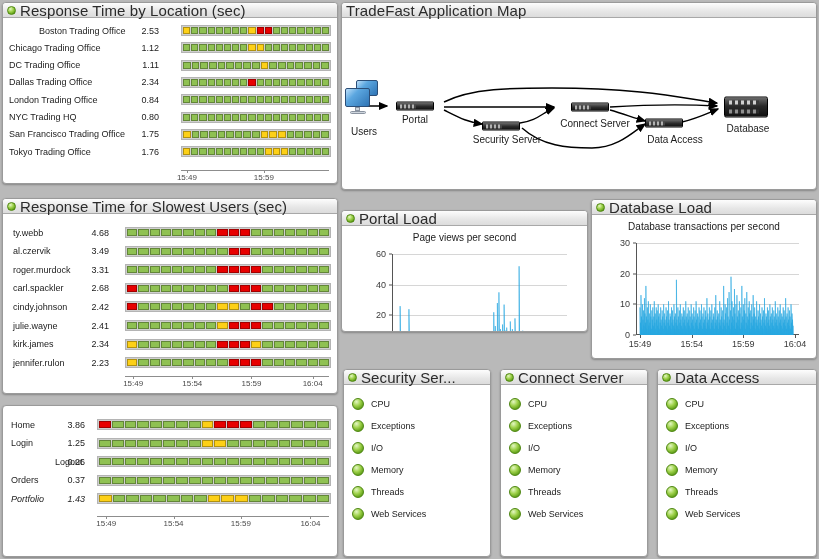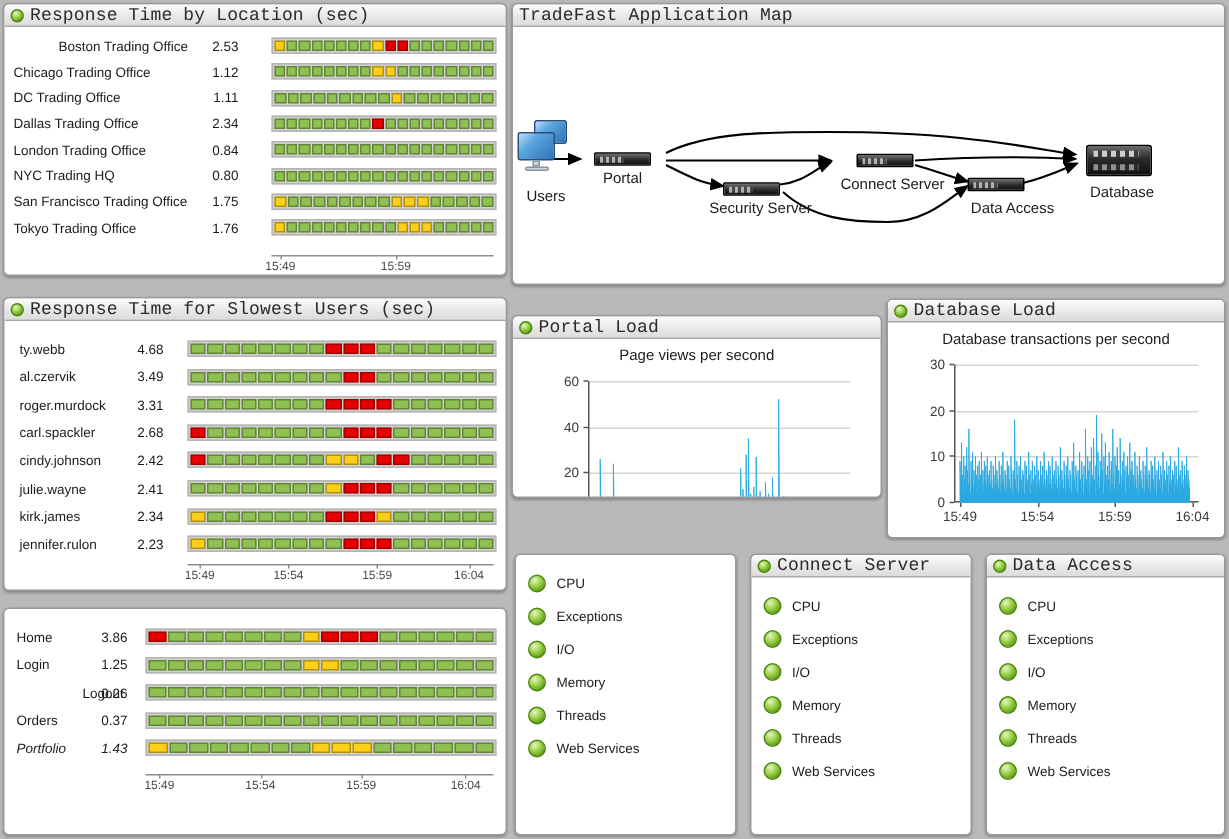--- a/index.html
+++ b/index.html
@@ -25,25 +25,24 @@
     height: 15px;
     background: linear-gradient(#fdfdfd, #e6e6e6 60%, #dcdcdc);
     border-bottom: 1px solid #a8a8a8;
     display: flex;
     align-items: center;
     padding: 0 4px;
     gap: 4px;
     white-space: nowrap;
   }
   .panel-title {
-    font-size: 12px;
+    font-size: 15px;
     color: #2b2b2b;
     letter-spacing: .1px;
     line-height: 1;
-    font-family: Liberation Mono, monospace;
   }
   .panel-body { position: relative; width: 100%; height: calc(100% - 15px); }
 
   
   .led {
     width: 9px; height: 9px; border-radius: 50%;
     background:
       radial-gradient(circle at 35% 28%, #e4f7c4 0%, #9ed14a 42%, #5f9e18 78%, #3f7a0c 100%);
     border: 1px solid #4e8711;
     flex: 0 0 auto;
@@ -740,20 +739,24 @@
           <div class="xtick" style="left: 159px;"></div>
           <div class="xlab" style="left: 159px;">16:04</div>
           <svg width="163" height="92" style="position: absolute; left: 0px; top: 0px;">
             <path d="M4,92 L4.00,92 L4.00,64.40 L4.49,92 L4.49,79.73 L4.98,92 L4.98,52.13 L5.48,92 L5.48,73.60 L5.97,92 L5.97,85.87 L6.46,92 L6.46,61.33 L6.95,92 L6.95,76.67 L7.44,92 L7.44,67.47 L7.94,92 L7.94,82.80 L8.43,92 L8.43,55.20 L8.92,92 L8.92,70.53 L9.41,92 L9.41,79.73 L9.90,92 L9.90,42.93 L10.40,92 L10.40,73.60 L10.89,92 L10.89,85.87 L11.38,92 L11.38,64.40 L11.87,92 L11.87,76.67 L12.36,92 L12.36,58.27 L12.86,92 L12.86,82.80 L13.35,92 L13.35,70.53 L13.84,92 L13.84,79.73 L14.33,92 L14.33,61.33 L14.82,92 L14.82,73.60 L15.32,92 L15.32,85.87 L15.81,92 L15.81,67.47 L16.30,92 L16.30,76.67 L16.79,92 L16.79,64.40 L17.28,92 L17.28,82.80 L17.77,92 L17.77,73.60 L18.27,92 L18.27,58.27 L18.76,92 L18.76,79.73 L19.25,92 L19.25,70.53 L19.74,92 L19.74,85.87 L20.23,92 L20.23,64.40 L20.73,92 L20.73,76.67 L21.22,92 L21.22,67.47 L21.71,92 L21.71,82.80 L22.20,92 L22.20,61.33 L22.69,92 L22.69,73.60 L23.19,92 L23.19,85.87 L23.68,92 L23.68,70.53 L24.17,92 L24.17,79.73 L24.66,92 L24.66,64.40 L25.15,92 L25.15,76.67 L25.65,92 L25.65,82.80 L26.14,92 L26.14,67.47 L26.63,92 L26.63,73.60 L27.12,92 L27.12,85.87 L27.61,92 L27.61,61.33 L28.11,92 L28.11,79.73 L28.60,92 L28.60,70.53 L29.09,92 L29.09,76.67 L29.58,92 L29.58,82.80 L30.07,92 L30.07,64.40 L30.57,92 L30.57,73.60 L31.06,92 L31.06,85.87 L31.55,92 L31.55,67.47 L32.04,92 L32.04,79.73 L32.53,92 L32.53,58.27 L33.03,92 L33.03,76.67 L33.52,92 L33.52,82.80 L34.01,92 L34.01,70.53 L34.50,92 L34.50,73.60 L34.99,92 L34.99,85.87 L35.49,92 L35.49,64.40 L35.98,92 L35.98,79.73 L36.47,92 L36.47,67.47 L36.96,92 L36.96,76.67 L37.45,92 L37.45,82.80 L37.95,92 L37.95,61.33 L38.44,92 L38.44,73.60 L38.93,92 L38.93,85.87 L39.42,92 L39.42,70.53 L39.91,92 L39.91,79.73 L40.41,92 L40.41,36.80 L40.90,92 L40.90,76.67 L41.39,92 L41.39,82.80 L41.88,92 L41.88,64.40 L42.37,92 L42.37,73.60 L42.86,92 L42.86,85.87 L43.36,92 L43.36,67.47 L43.85,92 L43.85,79.73 L44.34,92 L44.34,61.33 L44.83,92 L44.83,76.67 L45.32,92 L45.32,82.80 L45.82,92 L45.82,70.53 L46.31,92 L46.31,73.60 L46.80,92 L46.80,85.87 L47.29,92 L47.29,64.40 L47.78,92 L47.78,79.73 L48.28,92 L48.28,67.47 L48.77,92 L48.77,76.67 L49.26,92 L49.26,82.80 L49.75,92 L49.75,58.27 L50.24,92 L50.24,73.60 L50.74,92 L50.74,85.87 L51.23,92 L51.23,70.53 L51.72,92 L51.72,79.73 L52.21,92 L52.21,64.40 L52.70,92 L52.70,76.67 L53.20,92 L53.20,82.80 L53.69,92 L53.69,67.47 L54.18,92 L54.18,73.60 L54.67,92 L54.67,85.87 L55.16,92 L55.16,61.33 L55.66,92 L55.66,79.73 L56.15,92 L56.15,70.53 L56.64,92 L56.64,76.67 L57.13,92 L57.13,82.80 L57.62,92 L57.62,64.40 L58.12,92 L58.12,73.60 L58.61,92 L58.61,85.87 L59.10,92 L59.10,67.47 L59.59,92 L59.59,79.73 L60.08,92 L60.08,58.27 L60.58,92 L60.58,76.67 L61.07,92 L61.07,82.80 L61.56,92 L61.56,70.53 L62.05,92 L62.05,73.60 L62.54,92 L62.54,85.87 L63.04,92 L63.04,64.40 L63.53,92 L63.53,79.73 L64.02,92 L64.02,67.47 L64.51,92 L64.51,76.67 L65.00,92 L65.00,82.80 L65.50,92 L65.50,61.33 L65.99,92 L65.99,73.60 L66.48,92 L66.48,85.87 L66.97,92 L66.97,70.53 L67.46,92 L67.46,79.73 L67.95,92 L67.95,64.40 L68.45,92 L68.45,76.67 L68.94,92 L68.94,82.80 L69.43,92 L69.43,67.47 L69.92,92 L69.92,73.60 L70.41,92 L70.41,85.87 L70.91,92 L70.91,55.20 L71.40,92 L71.40,79.73 L71.89,92 L71.89,70.53 L72.38,92 L72.38,76.67 L72.87,92 L72.87,82.80 L73.37,92 L73.37,64.40 L73.86,92 L73.86,73.60 L74.35,92 L74.35,85.87 L74.84,92 L74.84,67.47 L75.33,92 L75.33,79.73 L75.83,92 L75.83,61.33 L76.32,92 L76.32,76.67 L76.81,92 L76.81,82.80 L77.30,92 L77.30,70.53 L77.79,92 L77.79,73.60 L78.29,92 L78.29,85.87 L78.78,92 L78.78,64.40 L79.27,92 L79.27,79.73 L79.76,92 L79.76,52.13 L80.25,92 L80.25,76.67 L80.75,92 L80.75,82.80 L81.24,92 L81.24,67.47 L81.73,92 L81.73,73.60 L82.22,92 L82.22,85.87 L82.71,92 L82.71,70.53 L83.21,92 L83.21,79.73 L83.70,92 L83.70,58.27 L84.19,92 L84.19,76.67 L84.68,92 L84.68,82.80 L85.17,92 L85.17,64.40 L85.67,92 L85.67,73.60 L86.16,92 L86.16,85.87 L86.65,92 L86.65,67.47 L87.14,92 L87.14,79.73 L87.63,92 L87.63,42.93 L88.13,92 L88.13,76.67 L88.62,92 L88.62,82.80 L89.11,92 L89.11,61.33 L89.60,92 L89.60,70.53 L90.09,92 L90.09,85.87 L90.59,92 L90.59,64.40 L91.08,92 L91.08,79.73 L91.57,92 L91.57,55.20 L92.06,92 L92.06,73.60 L92.55,92 L92.55,82.80 L93.05,92 L93.05,49.07 L93.54,92 L93.54,76.67 L94.03,92 L94.03,85.87 L94.52,92 L94.52,67.47 L95.01,92 L95.01,33.73 L95.50,92 L95.50,79.73 L96.00,92 L96.00,58.27 L96.49,92 L96.49,73.60 L96.98,92 L96.98,82.80 L97.47,92 L97.47,64.40 L97.96,92 L97.96,76.67 L98.46,92 L98.46,46.00 L98.95,92 L98.95,70.53 L99.44,92 L99.44,85.87 L99.93,92 L99.93,61.33 L100.42,92 L100.42,79.73 L100.92,92 L100.92,52.13 L101.41,92 L101.41,73.60 L101.90,92 L101.90,82.80 L102.39,92 L102.39,67.47 L102.88,92 L102.88,76.67 L103.38,92 L103.38,58.27 L103.87,92 L103.87,70.53 L104.36,92 L104.36,85.87 L104.85,92 L104.85,64.40 L105.34,92 L105.34,79.73 L105.84,92 L105.84,42.93 L106.33,92 L106.33,73.60 L106.82,92 L106.82,82.80 L107.31,92 L107.31,61.33 L107.80,92 L107.80,76.67 L108.30,92 L108.30,67.47 L108.79,92 L108.79,55.20 L109.28,92 L109.28,85.87 L109.77,92 L109.77,70.53 L110.26,92 L110.26,79.73 L110.76,92 L110.76,49.07 L111.25,92 L111.25,73.60 L111.74,92 L111.74,82.80 L112.23,92 L112.23,64.40 L112.72,92 L112.72,76.67 L113.22,92 L113.22,58.27 L113.71,92 L113.71,70.53 L114.20,92 L114.20,85.87 L114.69,92 L114.69,67.47 L115.18,92 L115.18,79.73 L115.68,92 L115.68,61.33 L116.17,92 L116.17,73.60 L116.66,92 L116.66,82.80 L117.15,92 L117.15,52.13 L117.64,92 L117.64,76.67 L118.14,92 L118.14,70.53 L118.63,92 L118.63,64.40 L119.12,92 L119.12,85.87 L119.61,92 L119.61,73.60 L120.10,92 L120.10,79.73 L120.59,92 L120.59,58.27 L121.09,92 L121.09,76.67 L121.58,92 L121.58,82.80 L122.07,92 L122.07,67.47 L122.56,92 L122.56,73.60 L123.05,92 L123.05,85.87 L123.55,92 L123.55,61.33 L124.04,92 L124.04,79.73 L124.53,92 L124.53,70.53 L125.02,92 L125.02,76.67 L125.51,92 L125.51,82.80 L126.01,92 L126.01,64.40 L126.50,92 L126.50,73.60 L126.99,92 L126.99,85.87 L127.48,92 L127.48,67.47 L127.97,92 L127.97,79.73 L128.47,92 L128.47,55.20 L128.96,92 L128.96,76.67 L129.45,92 L129.45,82.80 L129.94,92 L129.94,70.53 L130.43,92 L130.43,73.60 L130.93,92 L130.93,85.87 L131.42,92 L131.42,64.40 L131.91,92 L131.91,79.73 L132.40,92 L132.40,67.47 L132.89,92 L132.89,76.67 L133.39,92 L133.39,82.80 L133.88,92 L133.88,61.33 L134.37,92 L134.37,73.60 L134.86,92 L134.86,85.87 L135.35,92 L135.35,70.53 L135.85,92 L135.85,79.73 L136.34,92 L136.34,64.40 L136.83,92 L136.83,76.67 L137.32,92 L137.32,82.80 L137.81,92 L137.81,67.47 L138.31,92 L138.31,73.60 L138.80,92 L138.80,85.87 L139.29,92 L139.29,58.27 L139.78,92 L139.78,79.73 L140.27,92 L140.27,70.53 L140.77,92 L140.77,76.67 L141.26,92 L141.26,82.80 L141.75,92 L141.75,64.40 L142.24,92 L142.24,73.60 L142.73,92 L142.73,85.87 L143.23,92 L143.23,67.47 L143.72,92 L143.72,79.73 L144.21,92 L144.21,61.33 L144.70,92 L144.70,76.67 L145.19,92 L145.19,82.80 L145.68,92 L145.68,70.53 L146.18,92 L146.18,73.60 L146.67,92 L146.67,85.87 L147.16,92 L147.16,64.40 L147.65,92 L147.65,79.73 L148.14,92 L148.14,67.47 L148.64,92 L148.64,76.67 L149.13,92 L149.13,82.80 L149.62,92 L149.62,55.20 L150.11,92 L150.11,73.60 L150.60,92 L150.60,85.87 L151.10,92 L151.10,70.53 L151.59,92 L151.59,79.73 L152.08,92 L152.08,64.40 L152.57,92 L152.57,76.67 L153.06,92 L153.06,82.80 L153.56,92 L153.56,67.47 L154.05,92 L154.05,73.60 L154.54,92 L154.54,85.87 L155.03,92 L155.03,61.33 L155.52,92 L155.52,79.73 L156.02,92 L156.02,70.53 L156.51,92 L156.51,76.67 L157.00,92 L157.00,82.80 L157,92 Z" fill="#29a8e0" stroke="#29a8e0" stroke-width="0.6"></path>
           </svg>
         </div>
     </div>
   </div>
 
   <div class="panel" style="left:343px; top:369px; width:148px; height:188px;">
+    <div class="panel-head">
+      <span class="led"></span>
+      <span class="panel-title">Security Ser...</span>
+    </div>
     <div class="panel-body">
       <div id="sec-metrics" style="padding-top:8px;">
           <div class="metric-row">
             <span class="led big"></span>
             <span class="metric-label">CPU</span>
           </div>
           <div class="metric-row">
             <span class="led big"></span>
             <span class="metric-label">Exceptions</span>
           </div>

